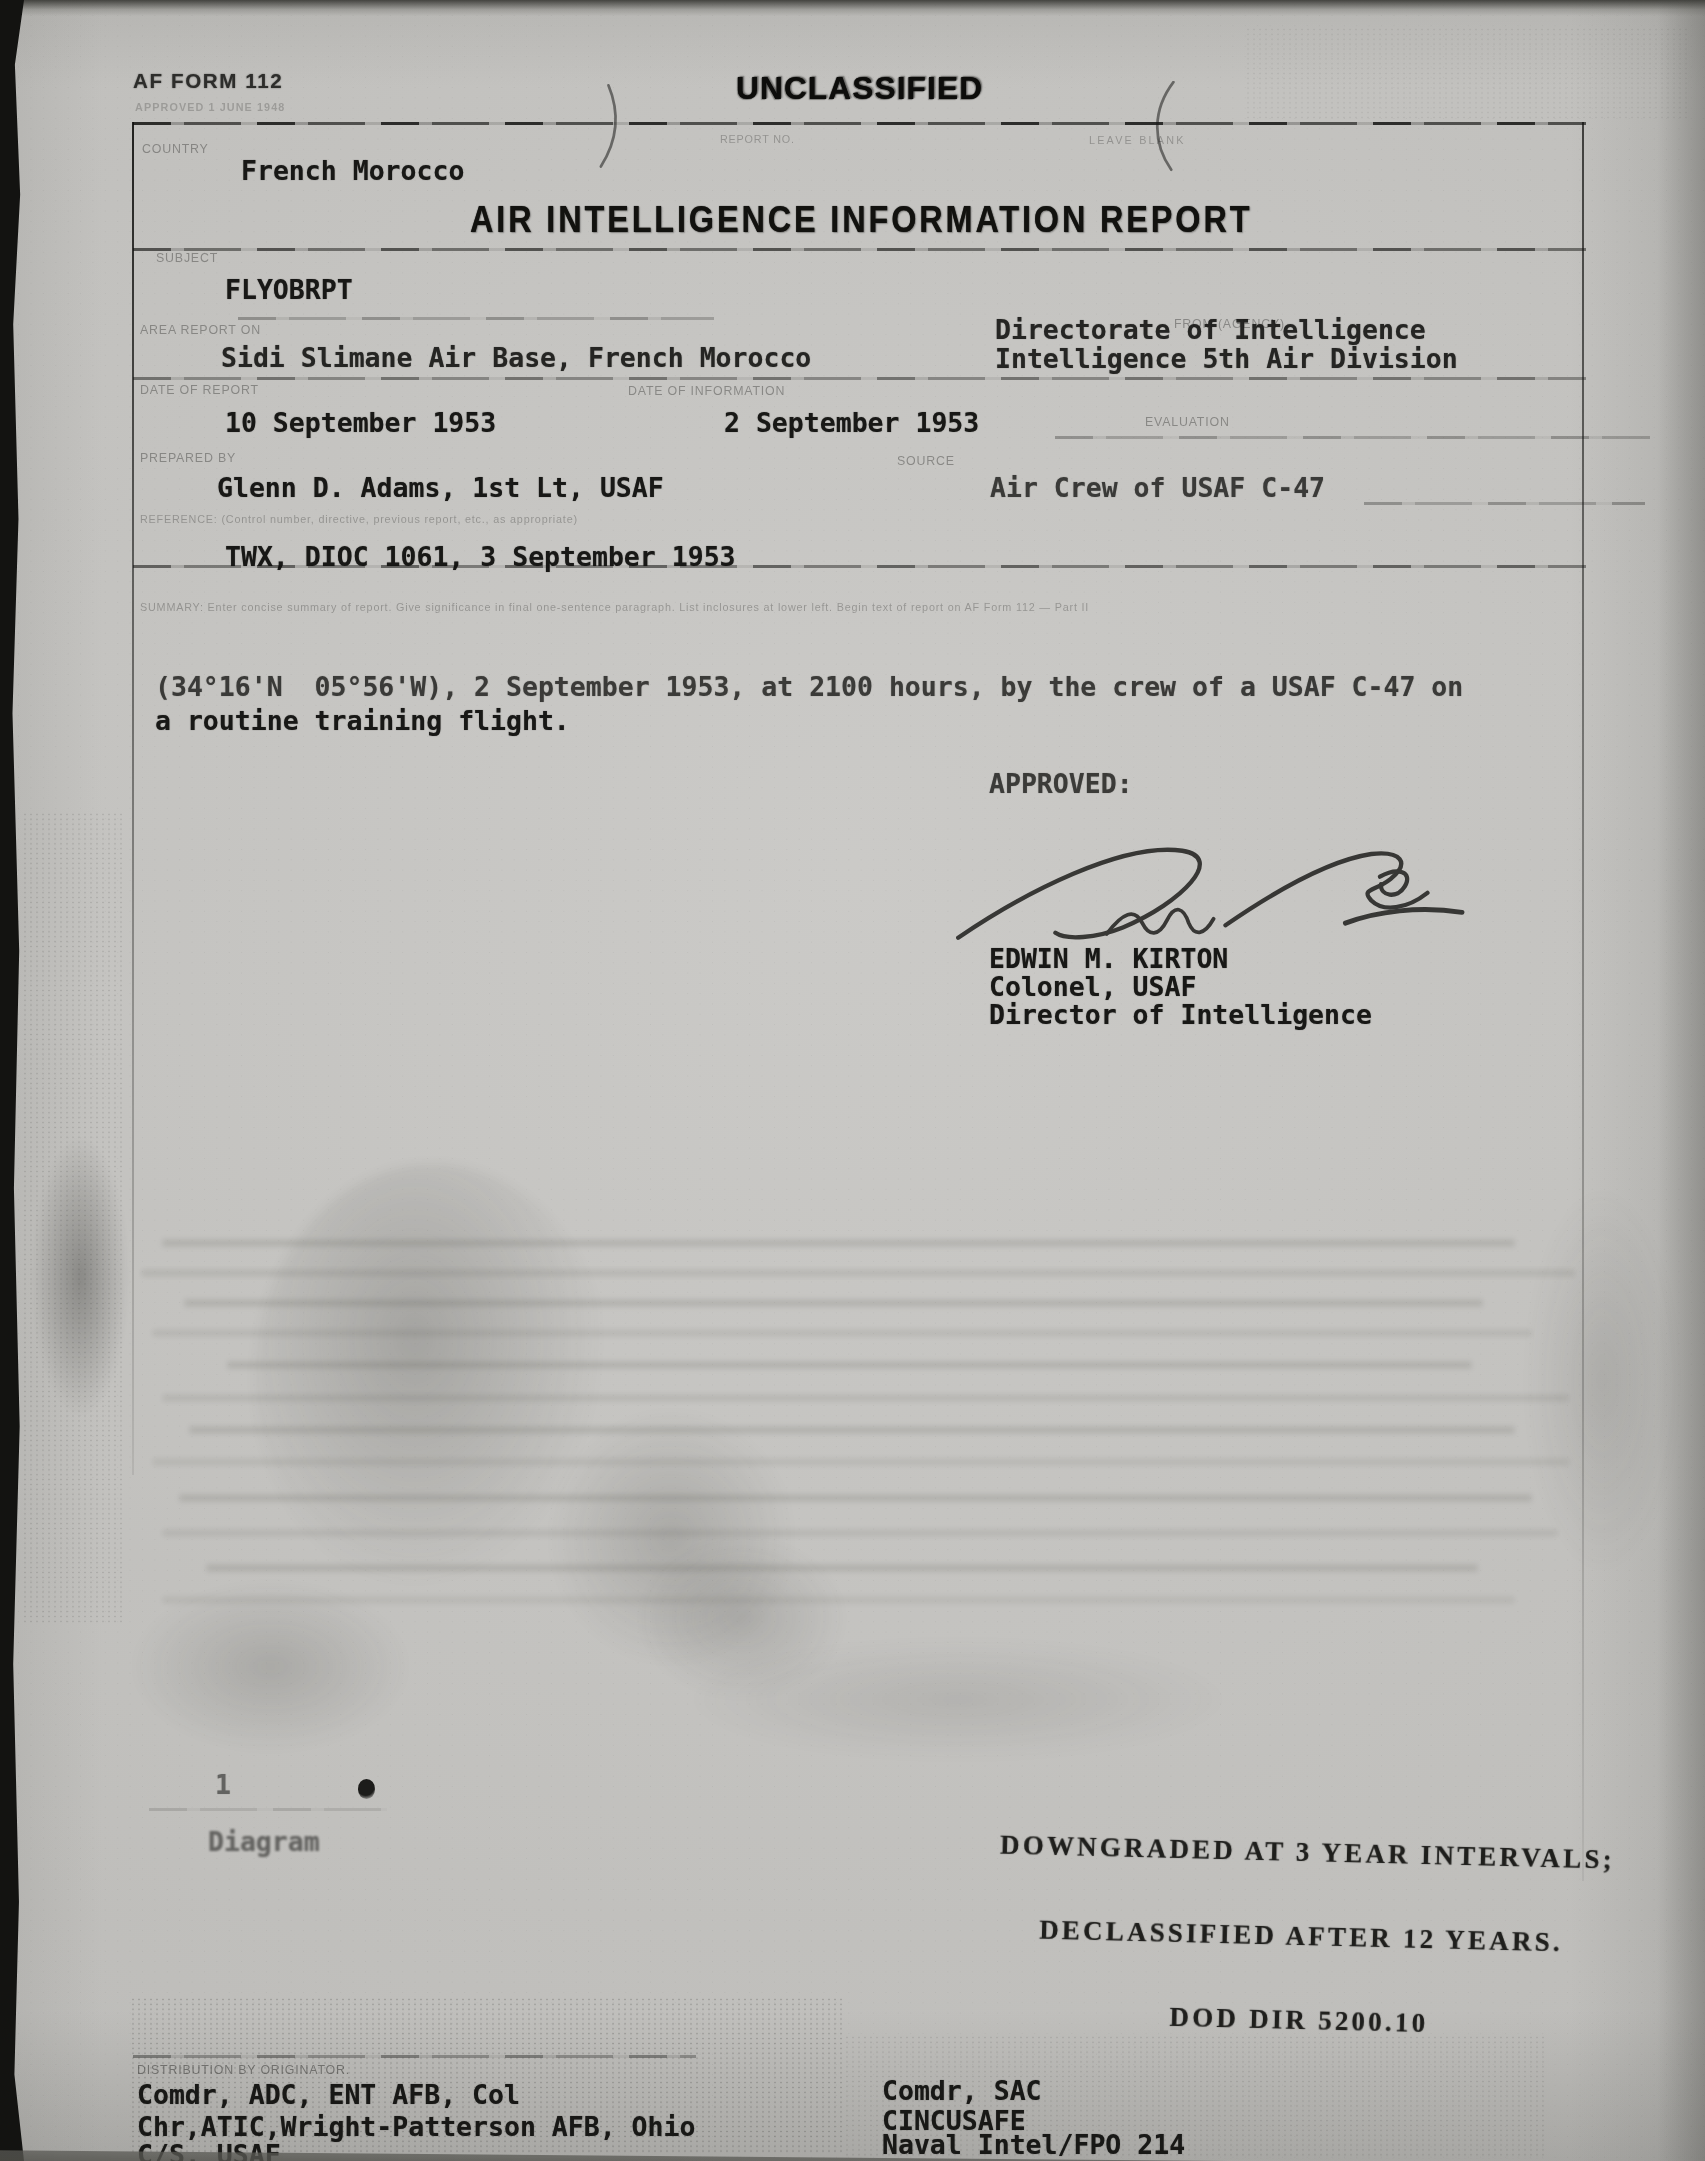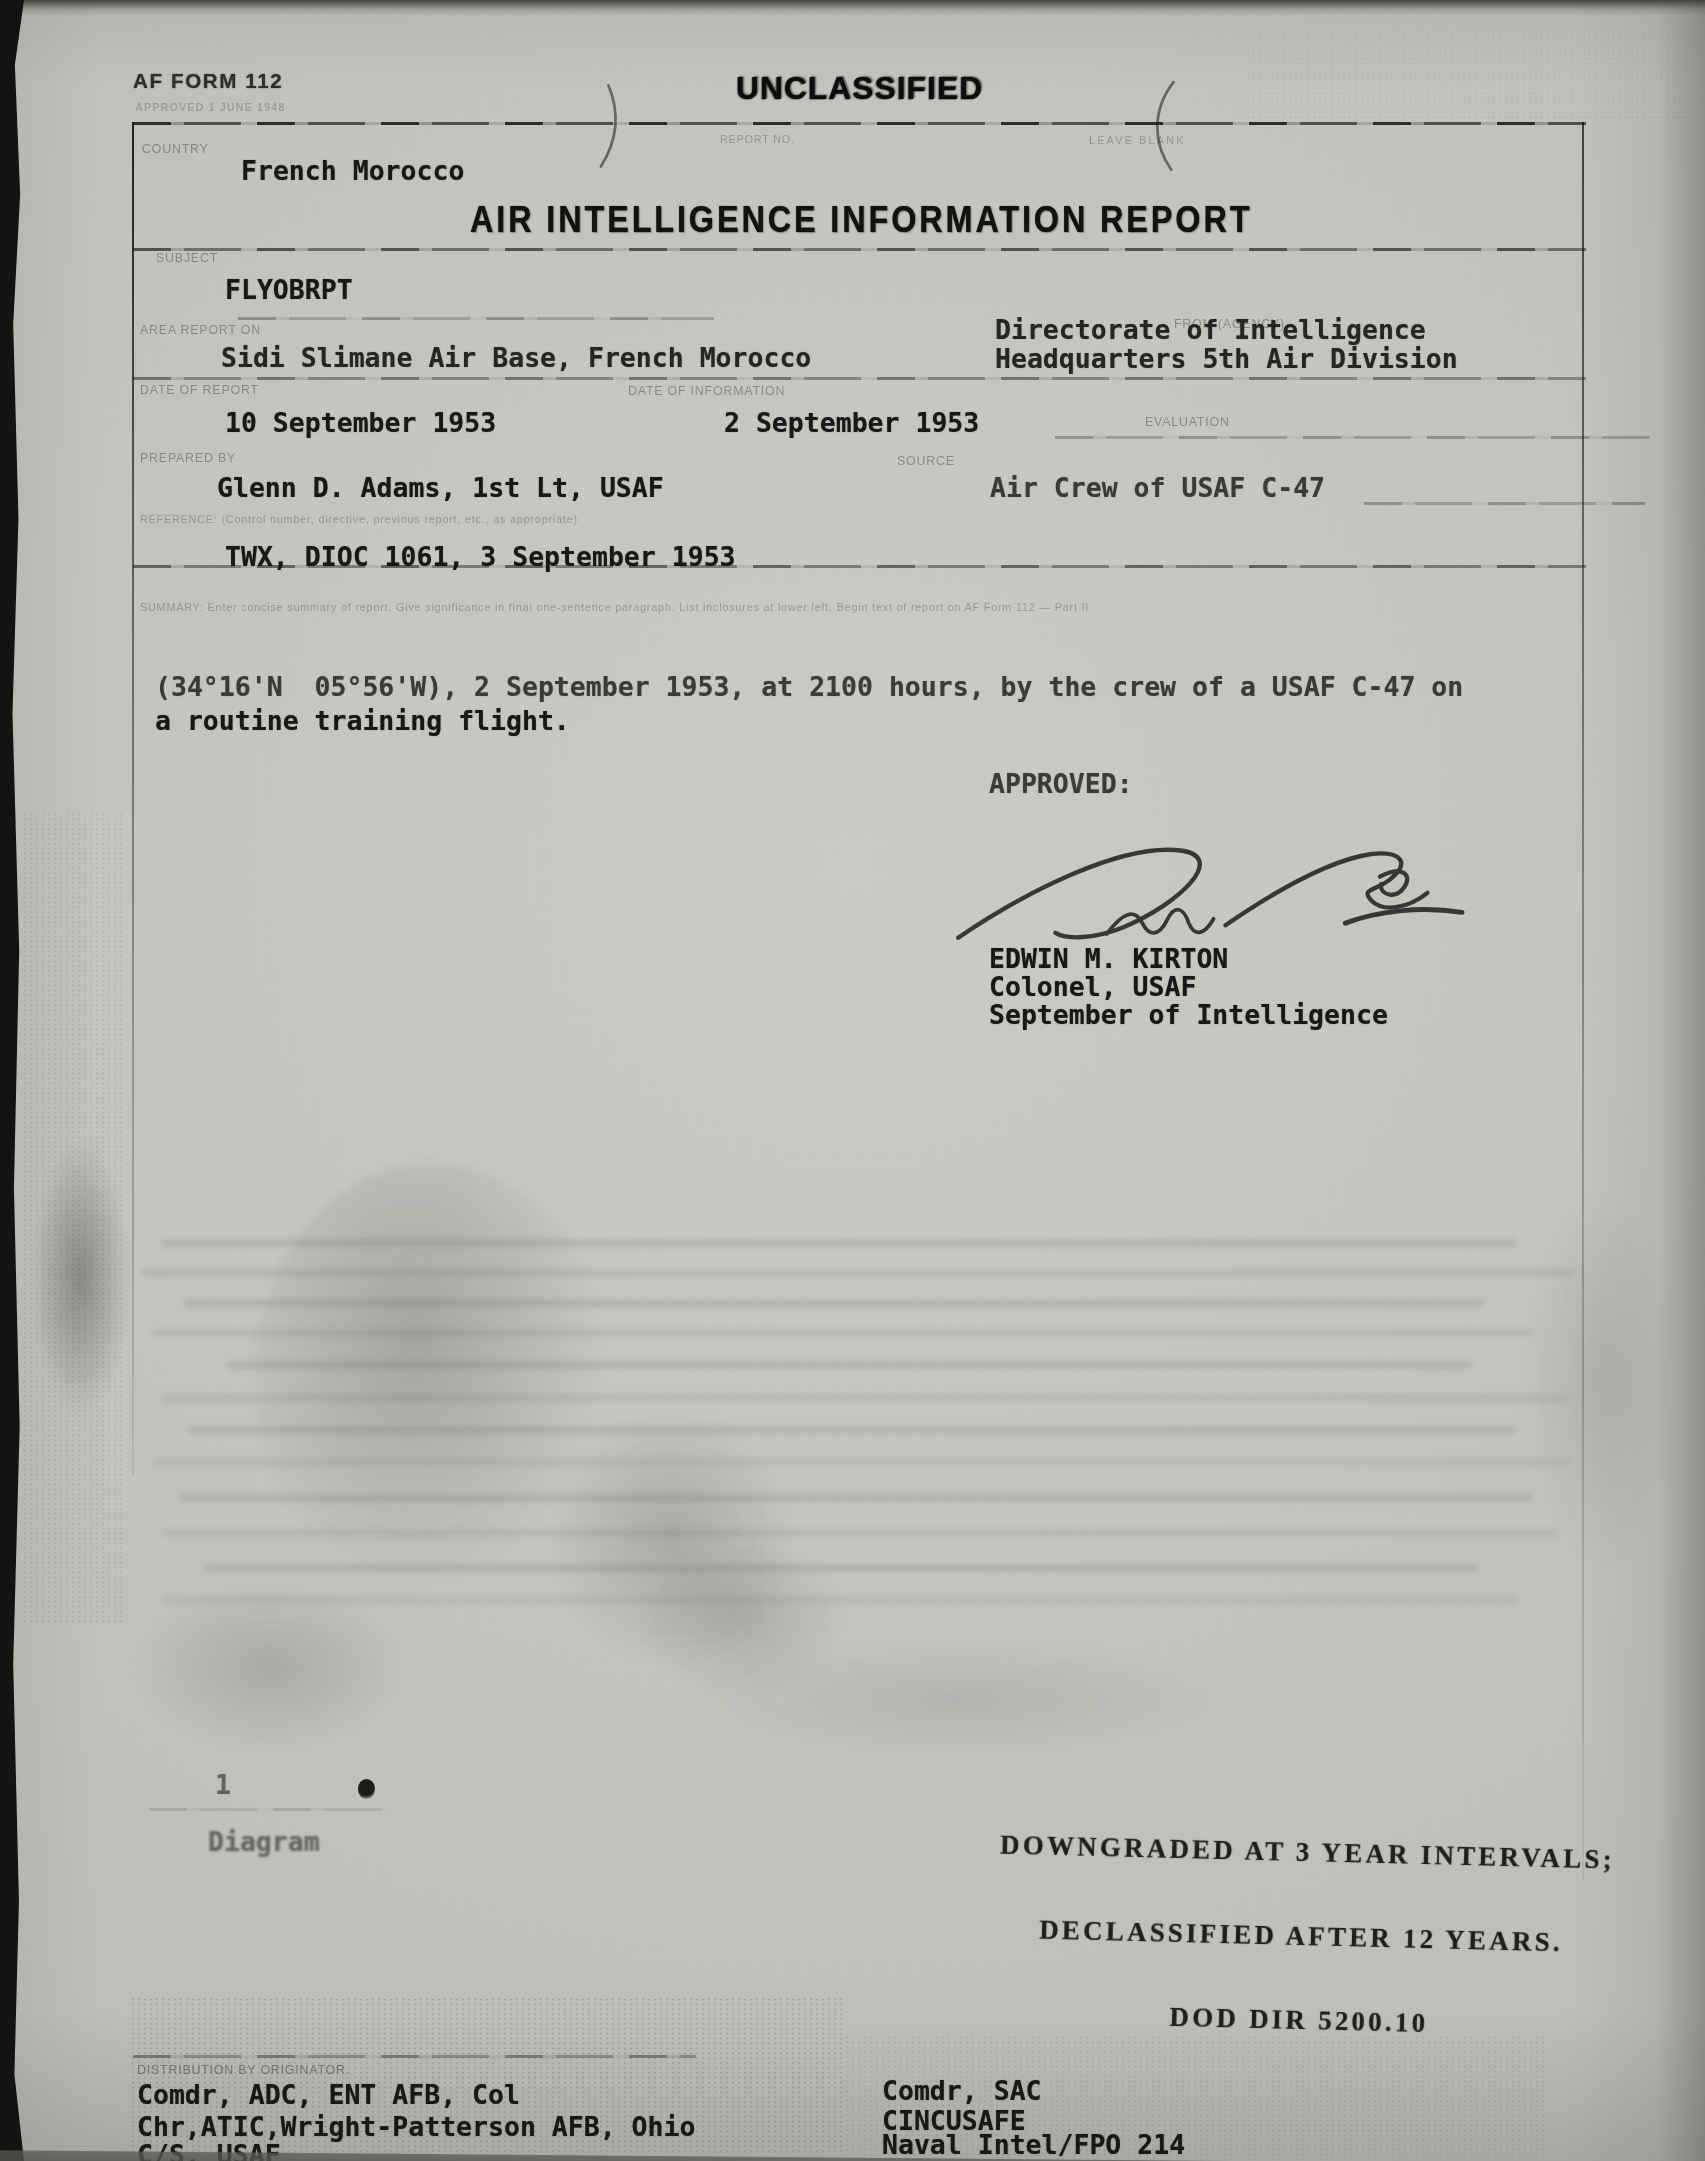--- a/index.html
+++ b/index.html
@@ -90,21 +90,21 @@
 
   <div class="hline" style="left:133px;top:248px;width:1453px;opacity:.75;"></div>
   <div class="label" style="left:132px;top:251px;margin-left:24px;">SUBJECT</div>
   <div class="typed" style="left:225px;top:274px;">FLYOBRPT</div>
 
   <div class="hline" style="left:238px;top:317px;width:476px;opacity:.35;"></div>
   <div class="label" style="left:140px;top:323px;">AREA REPORT ON</div>
   <div class="label" style="left:1174px;top:302px;margin-top:15px;">FROM (AGENCY)</div>
   <div class="typed f92" style="left:995px;top:314px;">Directorate of Intelligence</div>
   <div class="typed f92" style="left:221px;top:342px;">Sidi Slimane Air Base, French Morocco</div>
-  <div class="typed f92" style="left:995px;top:343px;">Headquarters 5th Air Division</div>
+  <div class="typed f92" style="left:995px;top:343px;">Intelligence 5th Air Division</div>
 
   <div class="hline" style="left:133px;top:377px;width:1453px;opacity:.55;"></div>
   <div class="label" style="left:140px;top:383px;">DATE OF REPORT</div>
   <div class="label" style="left:628px;top:384px;">DATE OF INFORMATION</div>
   <div class="label" style="left:1145px;top:382px;margin-top:33px;">EVALUATION</div>
   <div class="typed" style="left:225px;top:407px;">10 September 1953</div>
   <div class="typed" style="left:724px;top:407px;">2 September 1953</div>
 
   <div class="hline" style="left:1055px;top:436px;width:595px;opacity:.35;"></div>
   <div class="label" style="left:140px;top:451px;">PREPARED BY</div>
@@ -125,21 +125,21 @@
   <div class="typed f80" style="left:989px;top:768px;">APPROVED:</div>
   <svg class="sig" width="536" height="135" viewBox="0 0 990 250">
     <path d="M25 205 C150 120 330 28 440 44 C520 56 440 140 330 186 C280 206 225 210 205 196" stroke-width="8"></path>
     <path d="M300 198 C330 158 352 150 366 178 C378 202 396 204 412 172 C426 144 442 148 452 178 C462 202 480 202 498 170" stroke-width="7"></path>
     <path d="M520 182 C610 120 710 62 790 50 C846 44 862 66 826 96 C796 120 770 114 790 136 C812 158 856 152 894 122" stroke-width="8"></path>
     <path d="M742 178 C800 156 880 146 958 158" stroke-width="9"></path>
     <path d="M806 92 C838 74 868 82 852 110 C838 134 806 128 808 106" stroke-width="8"></path>
   </svg>
   <div class="typed" style="left:989px;top:943px;">EDWIN M. KIRTON</div>
   <div class="typed" style="left:989px;top:971px;">Colonel, USAF</div>
-  <div class="typed" style="left:989px;top:999px;">September of Intelligence</div>
+  <div class="typed" style="left:989px;top:999px;">Director of Intelligence</div>
 
   <div class="streak" style="left:162px;top:1239px;width:1353px;"></div>
   <div class="streak" style="left:141px;top:1269px;width:1434px;opacity:.8;"></div>
   <div class="streak" style="left:184px;top:1299px;width:1299px;"></div>
   <div class="streak" style="left:152px;top:1329px;width:1380px;opacity:.7;"></div>
   <div class="streak" style="left:227px;top:1361px;width:1245px;"></div>
   <div class="streak" style="left:162px;top:1394px;width:1407px;opacity:.75;"></div>
   <div class="streak" style="left:189px;top:1426px;width:1326px;"></div>
   <div class="streak" style="left:152px;top:1458px;width:1418px;opacity:.65;"></div>
   <div class="streak" style="left:179px;top:1494px;width:1353px;"></div>

